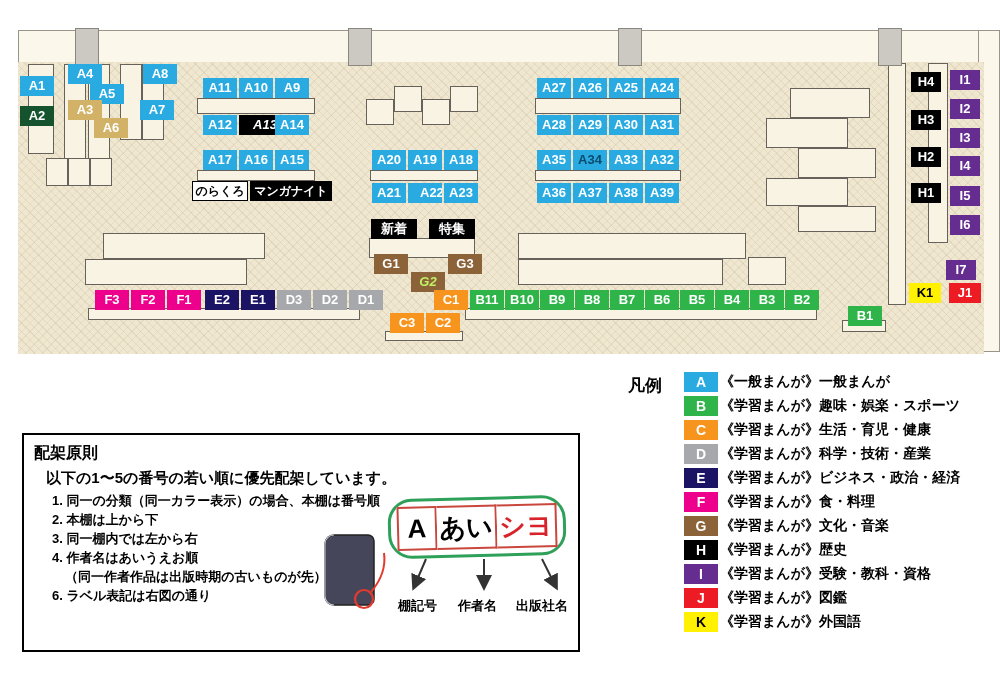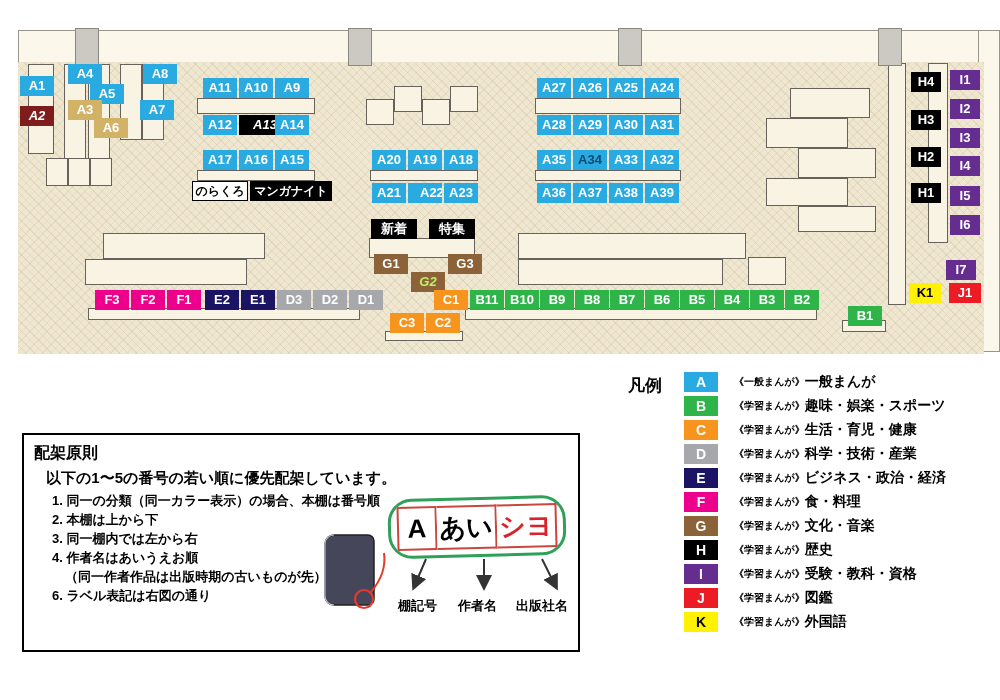--- a/index.html
+++ b/index.html
@@ -17,21 +17,21 @@
   .pillar{position:absolute;background:#cbc9c1;border:1px solid #8a877e}
   .mlabel{position:absolute;height:20px;line-height:20px;text-align:center;font-weight:bold;
           font-size:13px;white-space:nowrap;overflow:hidden}
 
   
   .legend{position:absolute;left:622px;top:370px;width:372px}
   .legend-title{position:absolute;left:6px;top:4px;font-size:17px;font-weight:bold}
   .legend-list{margin-left:62px}
   .legend-row{display:flex;align-items:center;height:24px}
   .chip{width:34px;height:20px;line-height:20px;text-align:center;font-weight:bold;font-size:14px;flex:0 0 34px}
-  .legend-cat{font-size:10px;font-weight:bold;margin-left:16px}
+  .legend-cat{font-size:14px;font-weight:bold;margin-left:2px}
   .legend-label{font-size:14px;font-weight:bold}
 
   
   .principles{position:absolute;left:22px;top:433px;width:558px;height:219px;border:2px solid #000;background:#fff}
   .p-title{position:absolute;left:10px;top:8px;font-size:16px;font-weight:bold}
   .p-intro{position:absolute;left:22px;top:34px;font-size:15px;font-weight:bold}
   .rules{position:absolute;left:28px;top:56px;font-size:13px;font-weight:bold;line-height:19px}
   .rule-line{white-space:pre}
   .label-example{position:absolute;left:364px;top:62px;padding:5px 6px;border:3px solid #2fa05a;
                  border-radius:24px;transform:rotate(-1.5deg);display:flex;background:#fff}
@@ -85,21 +85,21 @@
     <div class="shelf" style="left: 928px; top: 63px; width: 20px; height: 180px;"></div>
     <div class="shelf" style="left: 88px; top: 308px; width: 272px; height: 12px;"></div>
     <div class="shelf" style="left: 385px; top: 331px; width: 78px; height: 10px;"></div>
     <div class="shelf" style="left: 465px; top: 308px; width: 352px; height: 12px;"></div>
     <div class="shelf" style="left: 842px; top: 320px; width: 44px; height: 12px;"></div>
     <div class="pillar" style="left: 75px; top: 28px; width: 24px; height: 38px;"></div>
     <div class="pillar" style="left: 348px; top: 28px; width: 24px; height: 38px;"></div>
     <div class="pillar" style="left: 618px; top: 28px; width: 24px; height: 38px;"></div>
     <div class="pillar" style="left: 878px; top: 28px; width: 24px; height: 38px;"></div>
     <div class="mlabel" style="left: 20px; top: 76px; width: 34px; background: rgb(41, 171, 226); color: rgb(255, 255, 255);">A1</div>
-    <div class="mlabel" style="left: 20px; top: 106px; width: 34px; background: #7f1d1d; color: rgb(255, 255, 255); font-style: italic;">A2</div>
+    <div class="mlabel" style="left: 20px; top: 106px; width: 34px; background: #14532d; color: rgb(255, 255, 255);">A2</div>
     <div class="mlabel" style="left: 68px; top: 64px; width: 34px; background: rgb(41, 171, 226); color: rgb(255, 255, 255);">A4</div>
     <div class="mlabel" style="left: 90px; top: 84px; width: 34px; background: rgb(41, 171, 226); color: rgb(255, 255, 255);">A5</div>
     <div class="mlabel" style="left: 68px; top: 100px; width: 34px; background: rgb(210, 178, 102); color: rgb(255, 255, 255);">A3</div>
     <div class="mlabel" style="left: 94px; top: 118px; width: 34px; background: rgb(210, 178, 102); color: rgb(255, 255, 255);">A6</div>
     <div class="mlabel" style="left: 143px; top: 64px; width: 34px; background: rgb(41, 171, 226); color: rgb(255, 255, 255);">A8</div>
     <div class="mlabel" style="left: 140px; top: 100px; width: 34px; background: rgb(41, 171, 226); color: rgb(255, 255, 255);">A7</div>
     <div class="mlabel" style="left: 203px; top: 78px; width: 34px; background: rgb(41, 171, 226); color: rgb(255, 255, 255);">A11</div>
     <div class="mlabel" style="left: 239px; top: 78px; width: 34px; background: rgb(41, 171, 226); color: rgb(255, 255, 255);">A10</div>
     <div class="mlabel" style="left: 275px; top: 78px; width: 34px; background: rgb(41, 171, 226); color: rgb(255, 255, 255);">A9</div>
     <div class="mlabel" style="left: 203px; top: 115px; width: 34px; background: rgb(41, 171, 226); color: rgb(255, 255, 255);">A12</div>

